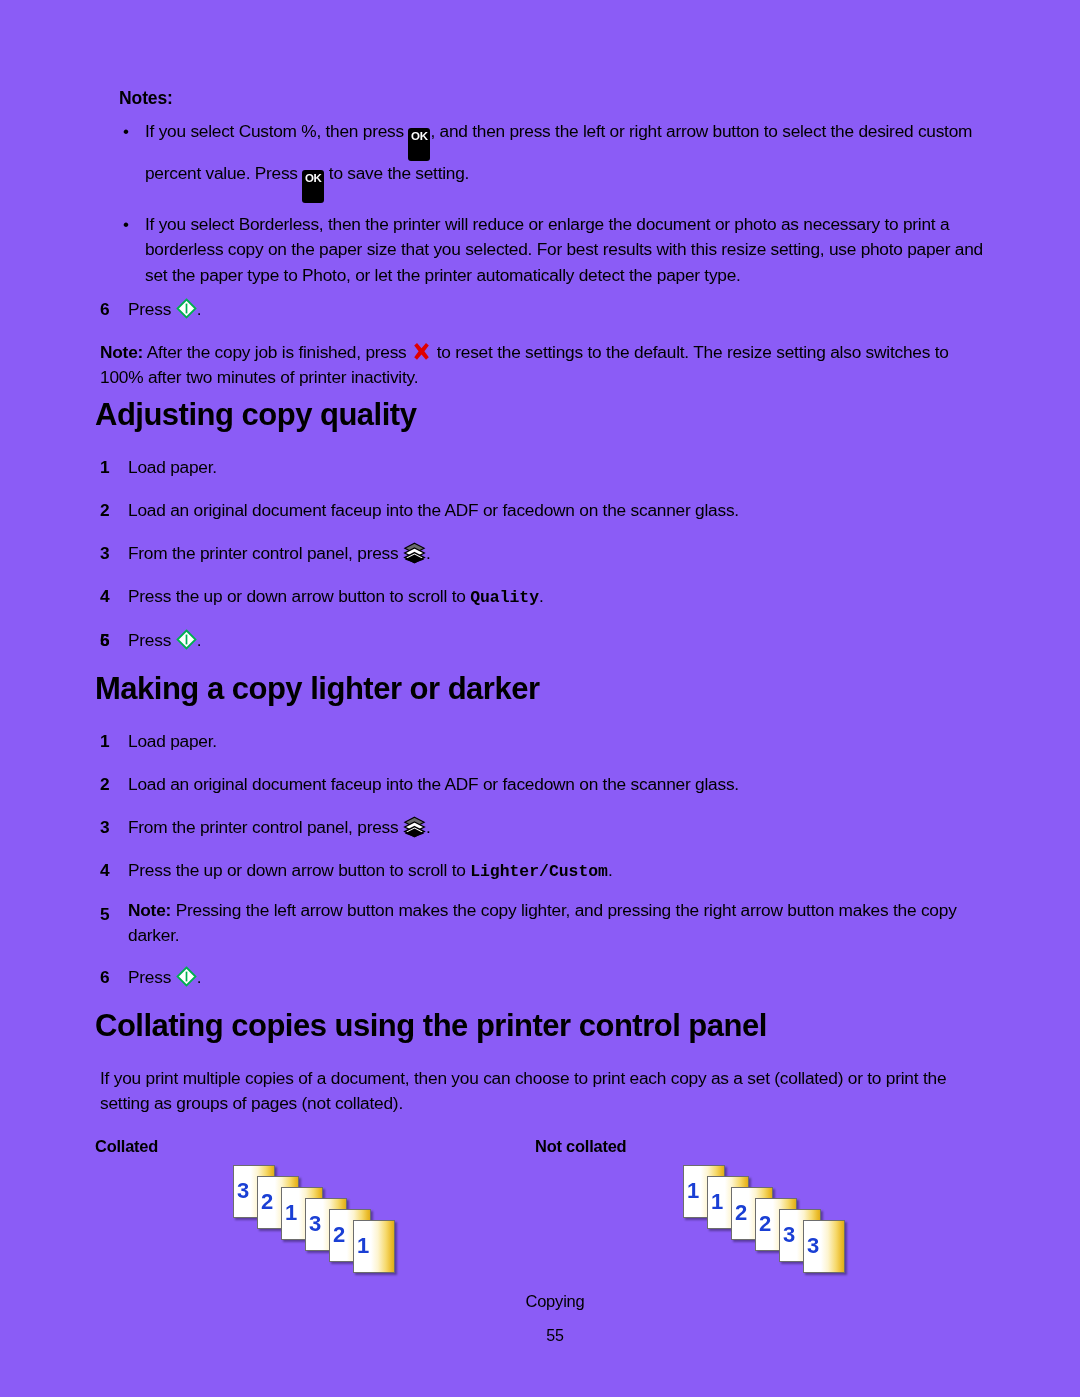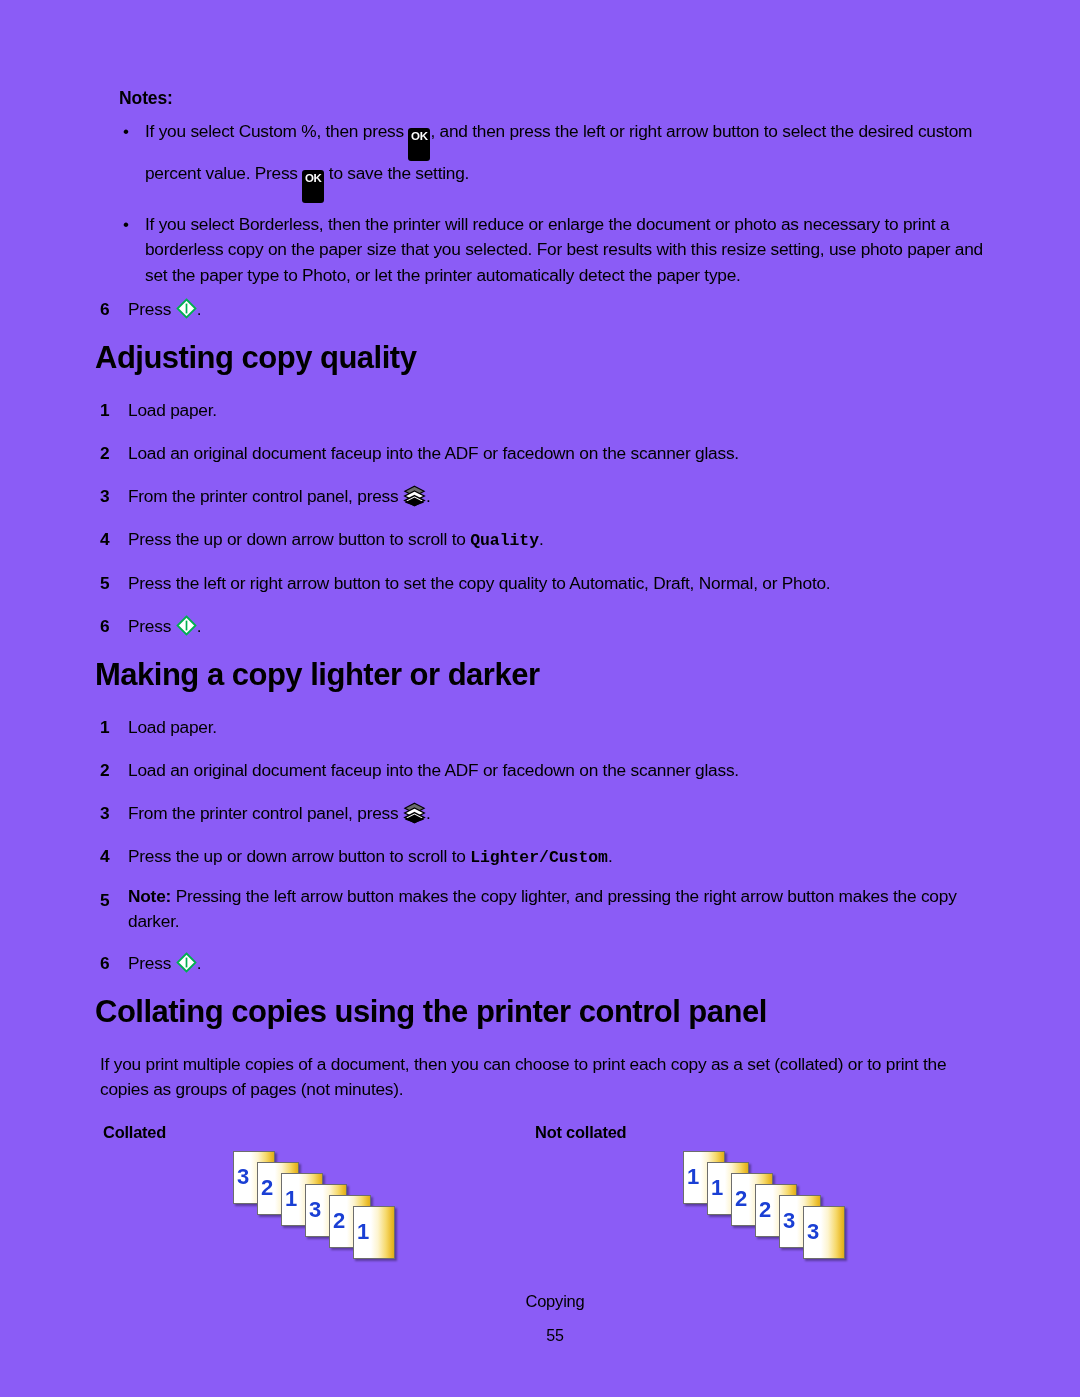--- a/index.html
+++ b/index.html
@@ -163,21 +163,21 @@
     margin-top: 20px;
     height: 130px;
   }
   .collate-label {
     position: absolute;
     font-weight: bold;
     font-size: 16.4px;
     letter-spacing: -0.2px;
     top: 0;
   }
-  .collate-label.left { left: 8px; }
+  .collate-label.left { left: 0px; }
   .collate-label.right { left: 440px; }
 
   .stack {
     position: absolute;
     top: 28px;
     height: 100px;
   }
   .stack.left { left: 138px; }
   .stack.right { left: 588px; }
 
@@ -243,20 +243,24 @@
     <ul class="step-list">
       <li class="step">
         <span class="num">6</span><span>Press </span><span class="icon-start">
           <svg width="21" height="21" viewBox="0 0 21 21" aria-hidden="true">
             <polygon points="10.5,1.5 19.5,10.5 10.5,19.5 1.5,10.5" fill="#ffffff" stroke="#00b050" stroke-width="1.8"></polygon>
             <line x1="10.5" y1="5.6" x2="10.5" y2="15.4" stroke="#00b050" stroke-width="1.7"></line>
           </svg></span><span>.</span>
       </li>
     </ul>
 
+    <p class="note-para"><b>Note:</b><span> After the copy job is finished, press </span><span class="icon-cancel">
+        <svg width="21" height="21" viewBox="0 0 21 21" aria-hidden="true">
+          <path d="M3.2 4.6 L6.0 2.0 L10.5 7.2 L15.0 2.0 L17.8 4.6 L13.4 10.3 L17.8 16.2 L15.0 18.8 L10.5 13.5 L6.0 18.8 L3.2 16.2 L7.6 10.3 Z" fill="#e00000"></path>
+        </svg></span><span> to reset the settings to the default. The resize setting also switches to 100% after two minutes of printer inactivity.</span></p>
 
     <h2 class="section sec-gap-top">Adjusting copy quality</h2>
 
     <ul class="step-list">
       <li class="step">
         <span class="num">1</span><span>Load paper.</span>
       </li>
       <li class="step">
         <span class="num">2</span><span>Load an original document faceup into the ADF or facedown on the scanner glass.</span>
       </li>
@@ -266,21 +270,21 @@
             <polygon points="11.5,1.2 21.2,6.2 11.5,11.2 1.8,6.2" fill="#6b6b6b" stroke="#000000" stroke-width="1.1"></polygon>
             <polygon points="11.5,6.0 21.2,11.0 11.5,16.0 1.8,11.0" fill="#ffffff" stroke="#000000" stroke-width="1.4"></polygon>
             <polygon points="11.5,10.6 21.2,15.6 11.5,20.6 1.8,15.6" fill="#ffffff" stroke="#000000" stroke-width="1.4"></polygon>
             <polygon points="11.5,12.6 21.2,17.6 11.5,20.9 1.8,17.6" fill="#000000"></polygon>
           </svg></span><span>.</span>
       </li>
       <li class="step">
         <span class="num">4</span><span>Press the up or down arrow button to scroll to </span><code class="mono">Quality</code><span>.</span>
       </li>
       <li class="step">
-        <span class="num">5</span><span>Press the left or right arrow button to set the copy quality to Automatic, Draft, Normal, or Photo.</span>
+        <span class="num">5</span>
       </li>
       <li class="step">
         <span class="num">6</span><span>Press </span><span class="icon-start">
           <svg width="21" height="21" viewBox="0 0 21 21" aria-hidden="true">
             <polygon points="10.5,1.5 19.5,10.5 10.5,19.5 1.5,10.5" fill="#ffffff" stroke="#00b050" stroke-width="1.8"></polygon>
             <line x1="10.5" y1="5.6" x2="10.5" y2="15.4" stroke="#00b050" stroke-width="1.7"></line>
           </svg></span><span>.</span>
       </li>
     </ul>
 
@@ -317,21 +321,21 @@
         <span class="num">6</span><span>Press </span><span class="icon-start">
           <svg width="21" height="21" viewBox="0 0 21 21" aria-hidden="true">
             <polygon points="10.5,1.5 19.5,10.5 10.5,19.5 1.5,10.5" fill="#ffffff" stroke="#00b050" stroke-width="1.8"></polygon>
             <line x1="10.5" y1="5.6" x2="10.5" y2="15.4" stroke="#00b050" stroke-width="1.7"></line>
           </svg></span><span>.</span>
       </li>
     </ul>
 
     <h2 class="section sec-gap-top">Collating copies using the printer control panel</h2>
 
-    <p class="body-para">If you print multiple copies of a document, then you can choose to print each copy as a set (collated) or to print the copies as groups of pages (not minutes).</p>
+    <p class="body-para">If you print multiple copies of a document, then you can choose to print each copy as a set (collated) or to print the setting as groups of pages (not collated).</p>
 
     <div class="collate-row">
       <div class="collate-label left">Collated</div>
       <div class="collate-label right">Not collated</div>
 
       <div class="stack left" id="stack-collated">
           <div class="sheet" style="left: 0px; top: 0px; z-index: 1;">
             <span class="pg-num">3</span>
           </div>
           <div class="sheet" style="left: 24px; top: 11px; z-index: 2;">

